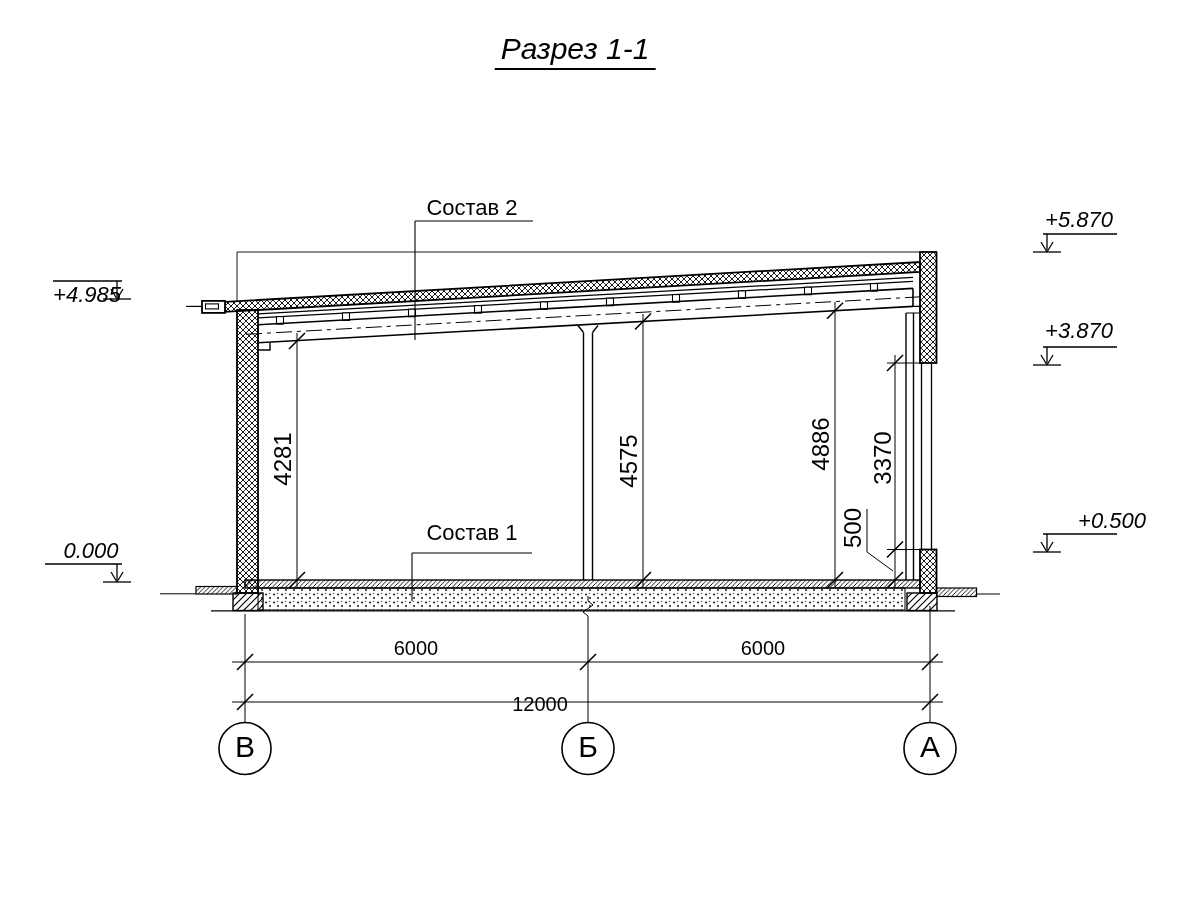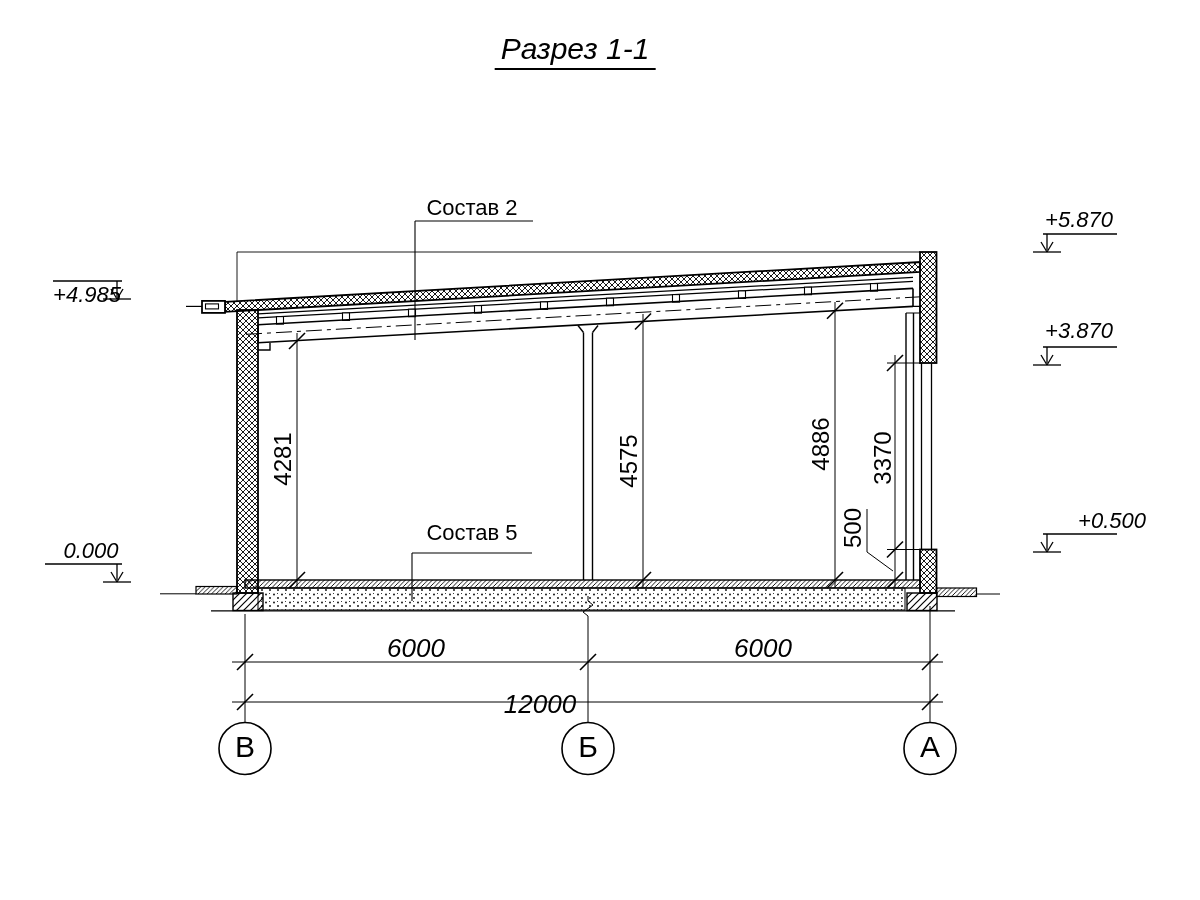--- a/index.html
+++ b/index.html
@@ -5,21 +5,21 @@
   html,body{margin:0;padding:0;background:#fff;}
   .canvas{position:relative;width:1200px;height:900px;background:#fff;overflow:hidden;
           font-family:"Liberation Sans",sans-serif;color:#000;}
   svg{position:absolute;left:0;top:0;}
   .t{position:absolute;transform:translate(-50%,-50%);white-space:nowrap;
      font-size:24px;color:#000;line-height:1;}
   .vt{position:absolute;transform:translate(-50%,-50%) rotate(-90deg);white-space:nowrap;
       font-size:24px;color:#000;line-height:1;}
   .title{font-size:30px;font-style:italic;border-bottom:2px solid #000;padding:0 6px 4px 6px;}
   .callout{font-size:22px;}
-  .dimh{font-size:26px;font-style:italic;}
+  .dimh{font-size:20px;}
   .axis{font-size:30px;}
   .small{font-size:22px;font-style:italic;}
 </style>
 </head>
 <body>
 
 <div class="canvas">
 
 <svg width="1200" height="900" viewBox="0 0 1200 900">
   <defs>
@@ -194,21 +194,21 @@
     <line x1="415" y1="221" x2="533" y2="221"></line>
     <line x1="415" y1="221" x2="415" y2="340"></line>
     <line x1="412" y1="553" x2="532" y2="553"></line>
     <line x1="412" y1="553" x2="412" y2="601"></line>
   </g>
 </svg>
 
 <div class="t title" style="left:575px;top:52px;">Разрез 1-1</div>
 
 <div class="t callout" style="left:472px;top:208px;text-align:center;">Состав 2</div>
-<div class="t callout" style="left:472px;top:533px;">Состав 5</div>
+<div class="t callout" style="left:472px;top:533px;">Состав 1</div>
 
 <div class="t small" style="left:87px;top:267px;margin-top:28px;">+4.985</div>
 <div class="t small" style="left:91px;top:551px;">0.000</div>
 <div class="t small" style="left:1079px;top:220px;">+5.870</div>
 <div class="t small" style="left:1079px;top:331px;">+3.870</div>
 <div class="t small" style="left:1112px;top:521px;">+0.500</div>
 
 <div class="vt" style="left:283px;top:459px;">4281</div>
 <div class="vt" style="left:629px;top:461px;">4575</div>
 <div class="vt" style="left:821px;top:444px;">4886</div>

